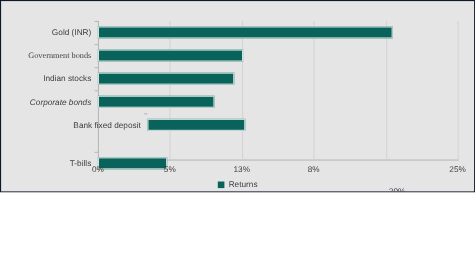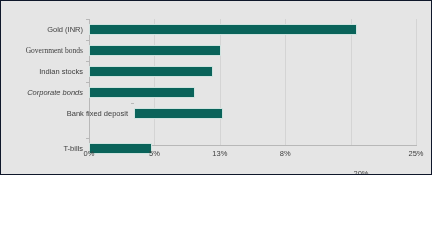--- a/index.html
+++ b/index.html
@@ -177,14 +177,18 @@
 
   <div id="xticks">
       <div class="xtick" style="left: 88px;">0%</div>
       <div class="xtick" style="left: 153.4px;">5%</div>
       <div class="xtick" style="left: 218.8px;">13%</div>
       <div class="xtick" style="left: 284.2px;">8%</div>
       <div class="xtick" style="left: 360px; margin-top: 20px;">20%</div>
       <div class="xtick" style="left: 415px;">25%</div>
     </div>
 
+  <div class="legend">
+    <span class="legend-swatch"></span>
+    <span class="legend-text">Returns</span>
+  </div>
 
 </div>
 
 </body></html>

